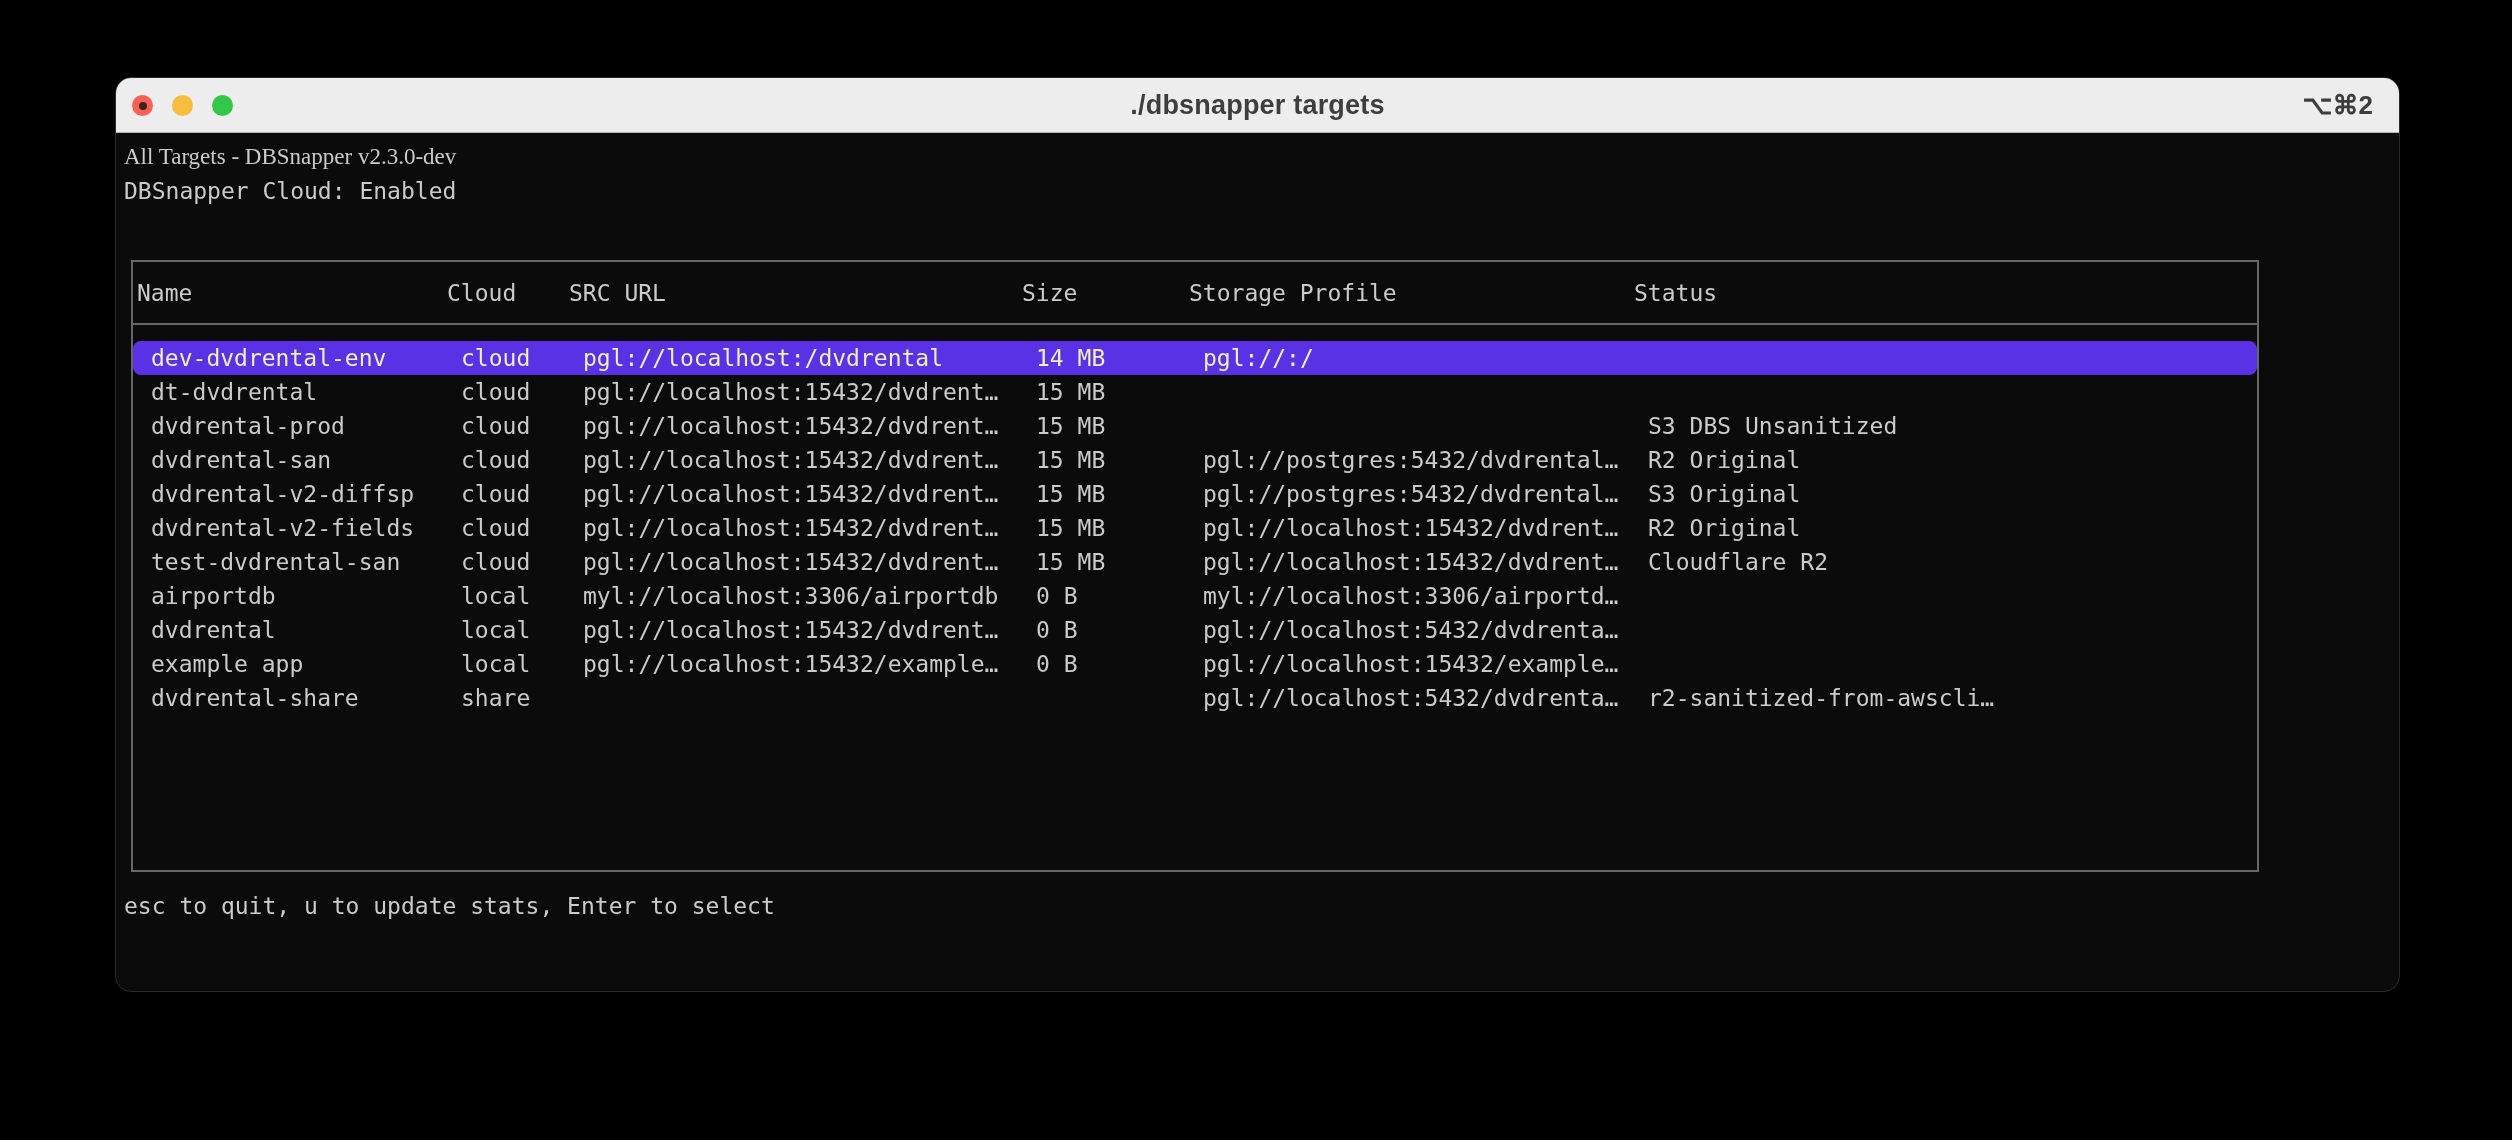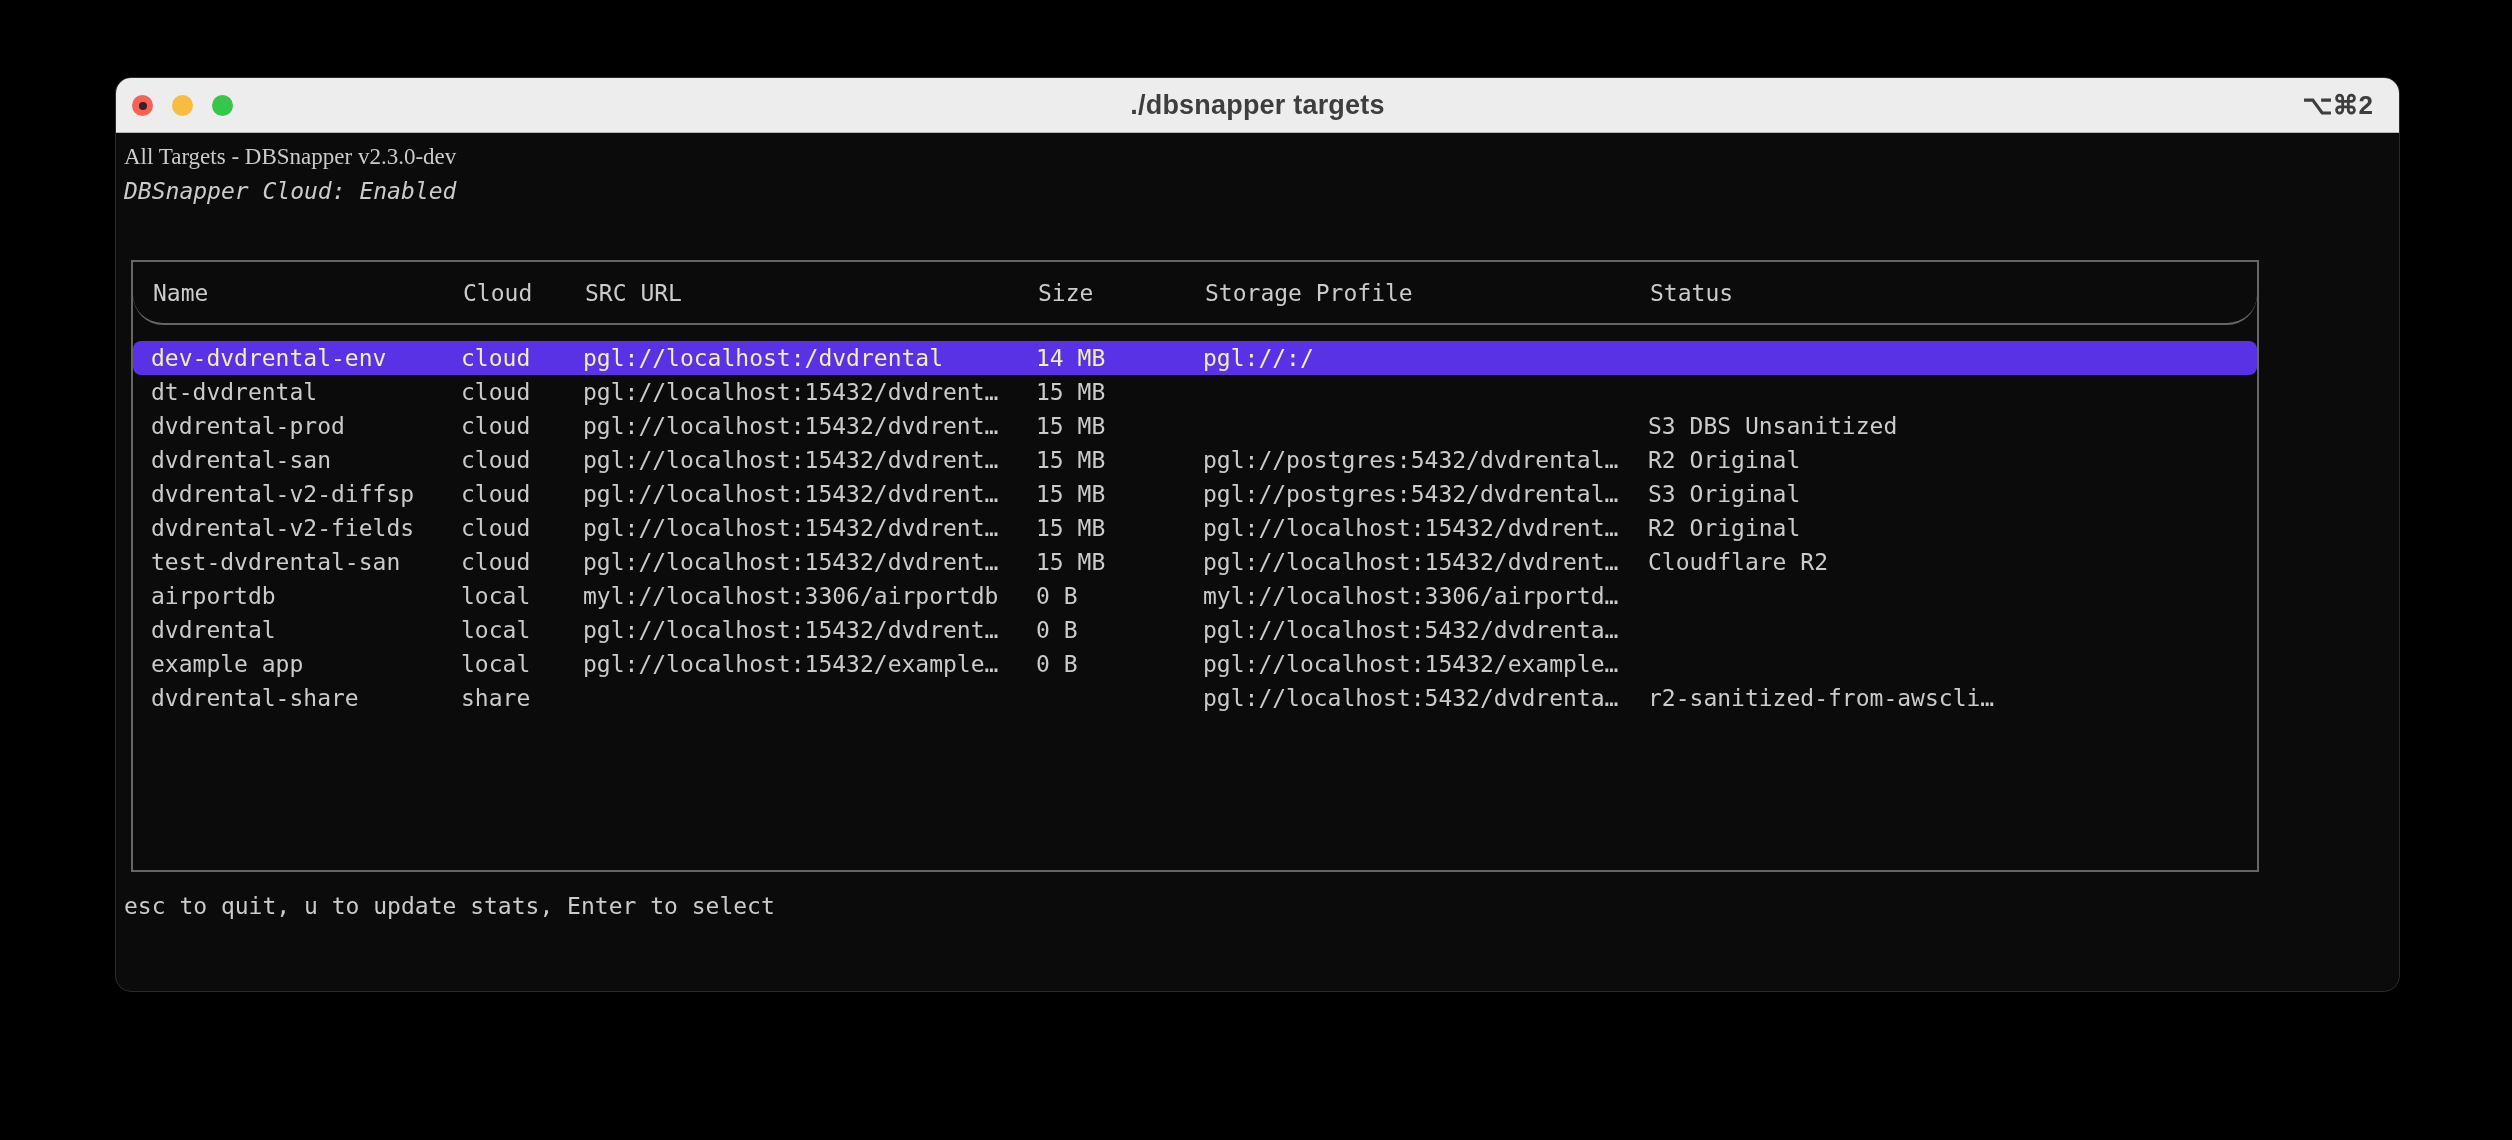--- a/index.html
+++ b/index.html
@@ -51,32 +51,31 @@
     font-family:"Liberation Sans",sans-serif;font-weight:bold;font-size:26px;
     color:var(--title-text);
   }
 
   .term{
     position:absolute;left:0;top:56px;right:0;bottom:0;
     color:var(--term-text);font-size:23px;
   }
   .hline{position:absolute;left:8px;height:34px;line-height:34px;white-space:pre;}
   .hline.l1{top:6px;font-family:Liberation Serif, serif;}
-  .hline.l2{top:40px;font-style:italic;}
+  .hline.l2{top:40px;}
 
   .tablebox{
     position:absolute;left:15px;top:126px;width:2128px;height:612px;
     border:2px solid var(--table-border);
   }
   .thead{
     height:63px;display:grid;align-items:center;
     grid-template-columns:310px 122px 453px 167px 445px 380px 1fr;
-    padding-left:20px;
+    padding-left:4px;
     border-bottom:2px solid var(--table-border);
-    border-radius:30px;
   }
   .tbody{padding-top:16px;}
   .trow{
     height:34px;display:grid;align-items:center;
     grid-template-columns:310px 122px 453px 167px 445px 380px 1fr;
     padding-left:18px;
   }
   .trow.selected{background:var(--selected-bg);color:var(--selected-text);border-radius:8px;}
   .cell{white-space:nowrap;overflow:hidden;}
 

